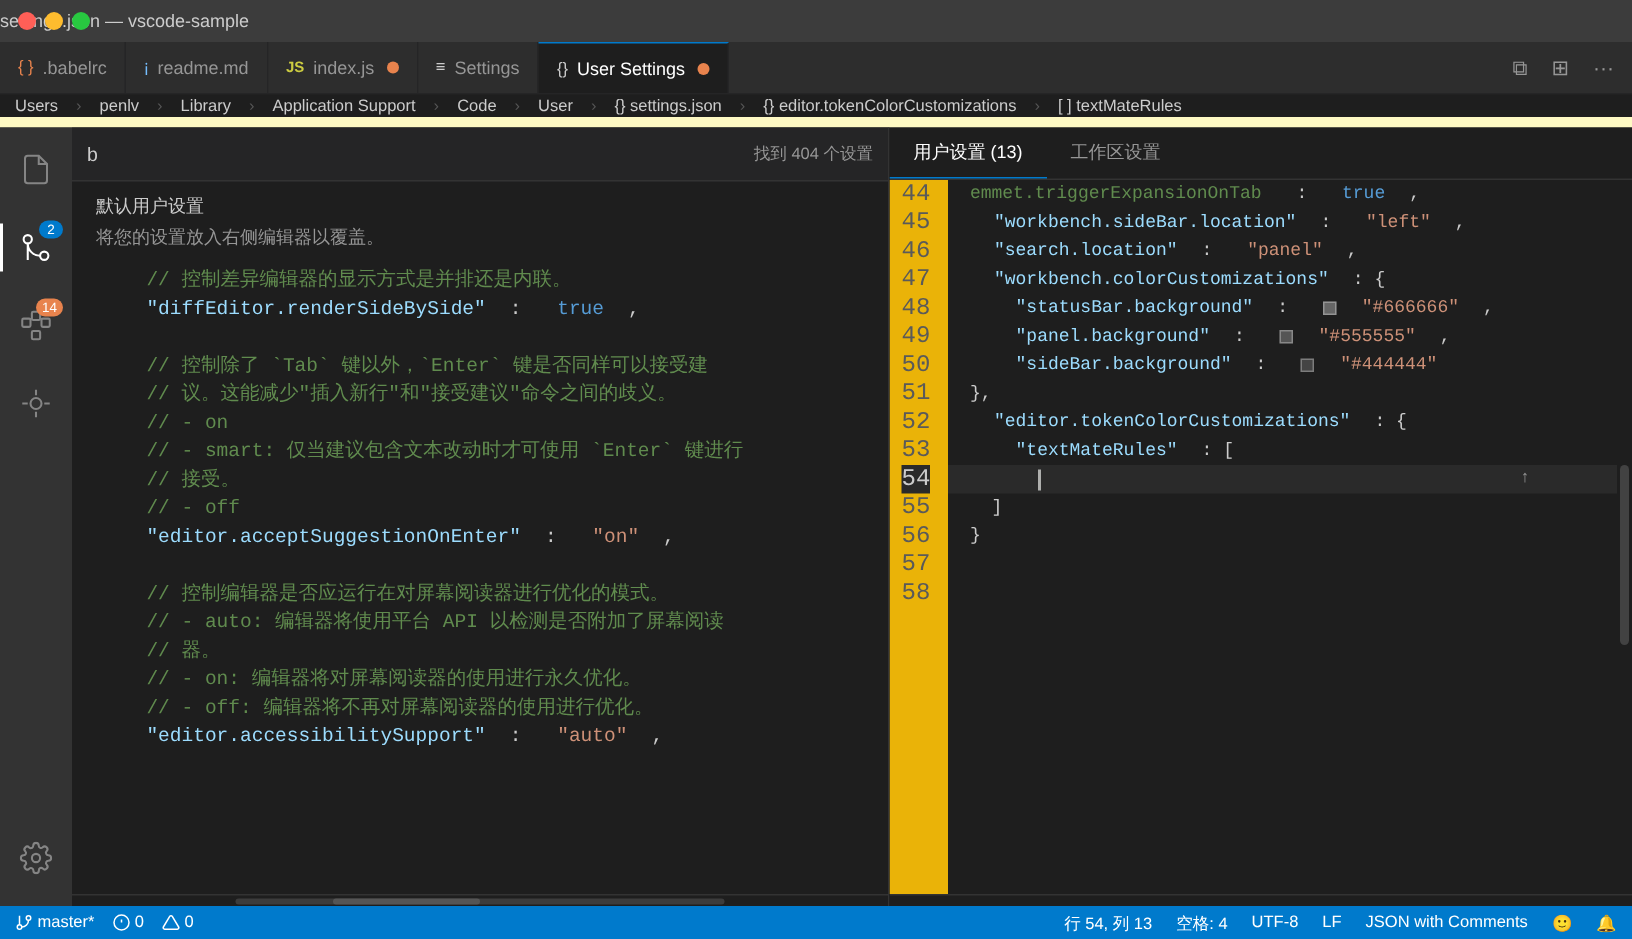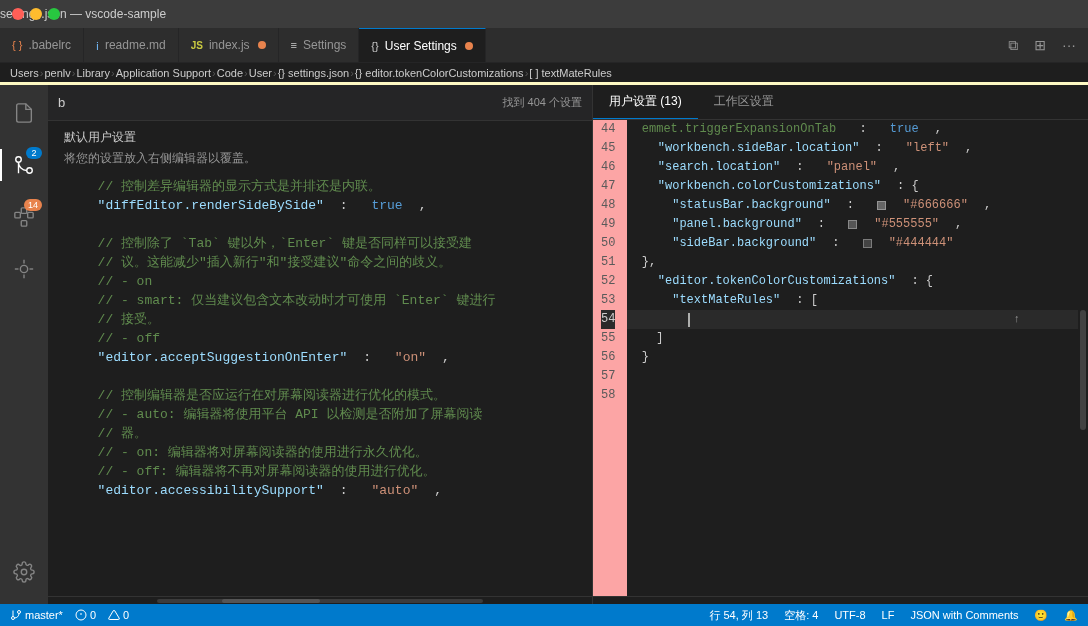--- a/index.html
+++ b/index.html
@@ -93,22 +93,22 @@
 
     
     #breadcrumb {
       height: 22px;
       background: #1e1e1e;
       display: flex;
       align-items: center;
       padding: 0 10px;
       font-size: 11px;
       color: #969696;
-      gap: 1px;
-      border-bottom: 3px solid #fef9c3;
+      gap: 12px;
+      border-bottom: 7px solid #fef9c3;
     }
     .breadcrumb-sep { color: #555; }
     .breadcrumb-item { color: #cccccc; }
     .breadcrumb-item.current { color: #cccccc; }
 
     
     #main-layout {
       display: flex;
       height: calc(626px - 28px - 35px - 22px - 22px);
     }
@@ -262,25 +262,25 @@
     }
 
     .code-lines {
       display: flex;
       height: 100%;
     }
     .line-numbers {
       padding: 0 12px 0 8px;
       text-align: right;
       color: #5a5a5a;
-      font-size: 12px;
+      font-size: 16px;
       line-height: 19px;
       user-select: none;
       flex-shrink: 0;
-      background: #fca5a5;
+      background: #eab308;
     }
     .code-content {
       flex: 1;
       overflow: hidden;
       padding-right: 8px;
     }
     .code-line {
       height: 19px;
       white-space: pre;
       display: flex;

